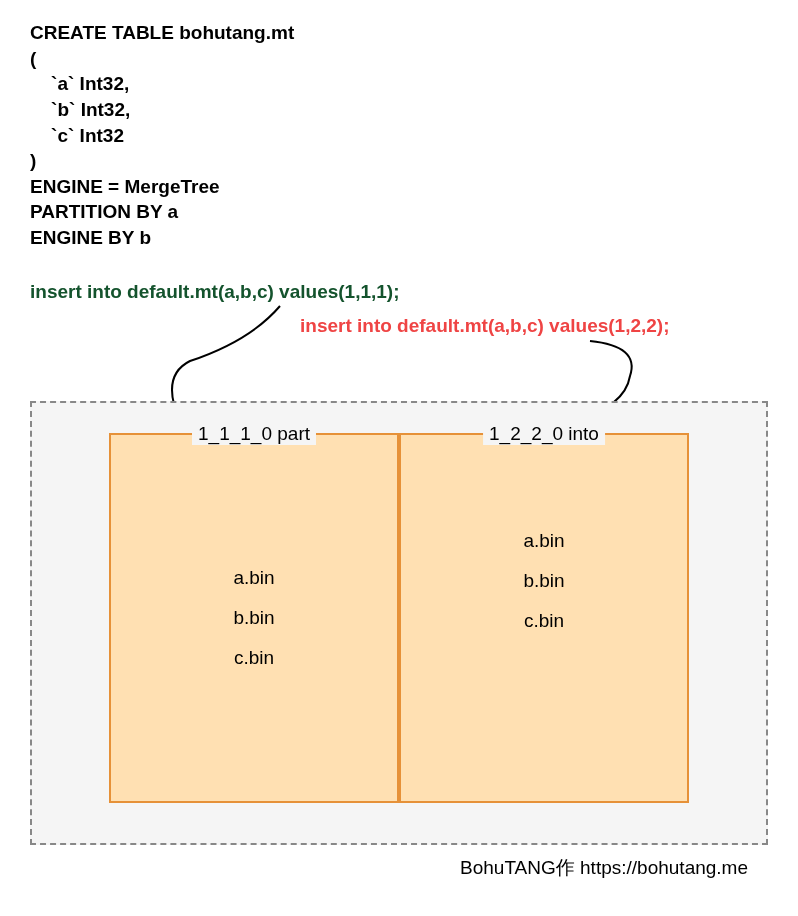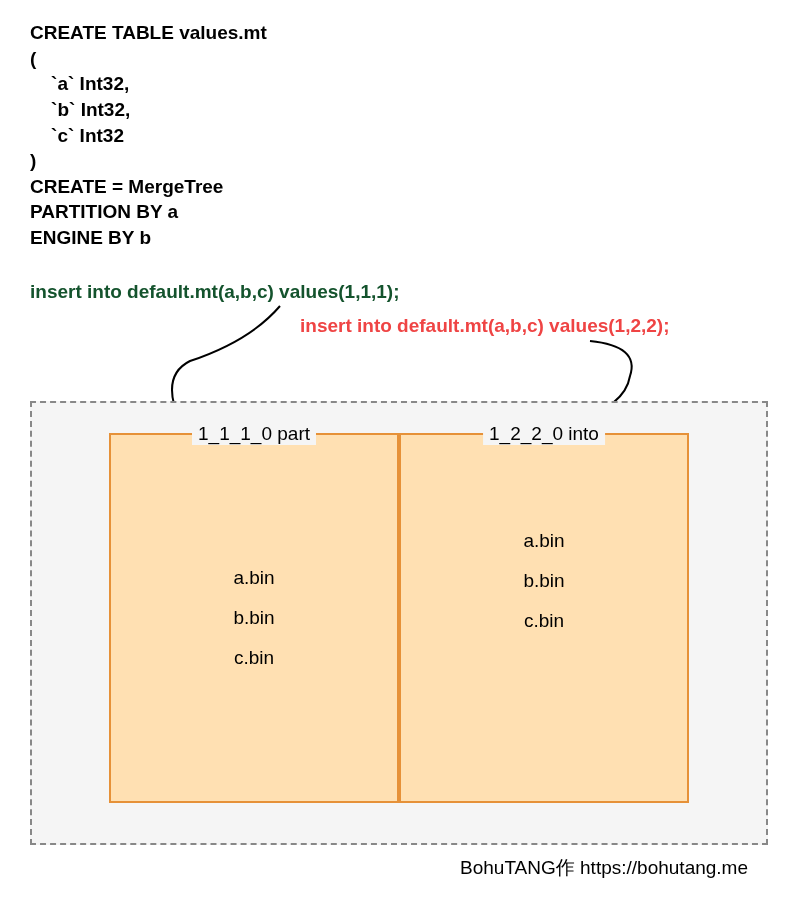--- a/index.html
+++ b/index.html
@@ -92,27 +92,27 @@
   .credit {
     text-align: right;
     font-size: 19px;
     margin-top: 10px;
     padding-right: 20px;
   }
 </style>
 </head>
 <body>
 
-<div class="sql-block"><span>CREATE TABLE values.mt</span>
+<div class="sql-block"><span>CREATE TABLE bohutang.mt</span>
 <span>(</span>
 <span>    `a` Int32,</span>
 <span>    `b` Int32,</span>
 <span>    `c` Int32</span>
 <span>)</span>
-<span>CREATE = MergeTree</span>
+<span>ENGINE = MergeTree</span>
 <span>PARTITION BY a</span>
 <span>ENGINE BY b</span></div>
 
 <div class="insert-area">
   <div class="insert1">insert into default.mt(a,b,c) values(1,1,1);</div>
   <div class="insert2">insert into default.mt(a,b,c) values(1,2,2);</div>
   <svg class="arrow-svg" width="760" height="150">
     <defs>
       <marker id="arrowhead" markerWidth="10" markerHeight="8" refX="8" refY="4" orient="auto">
         <polygon points="0 0, 10 4, 0 8" fill="#000"></polygon>

